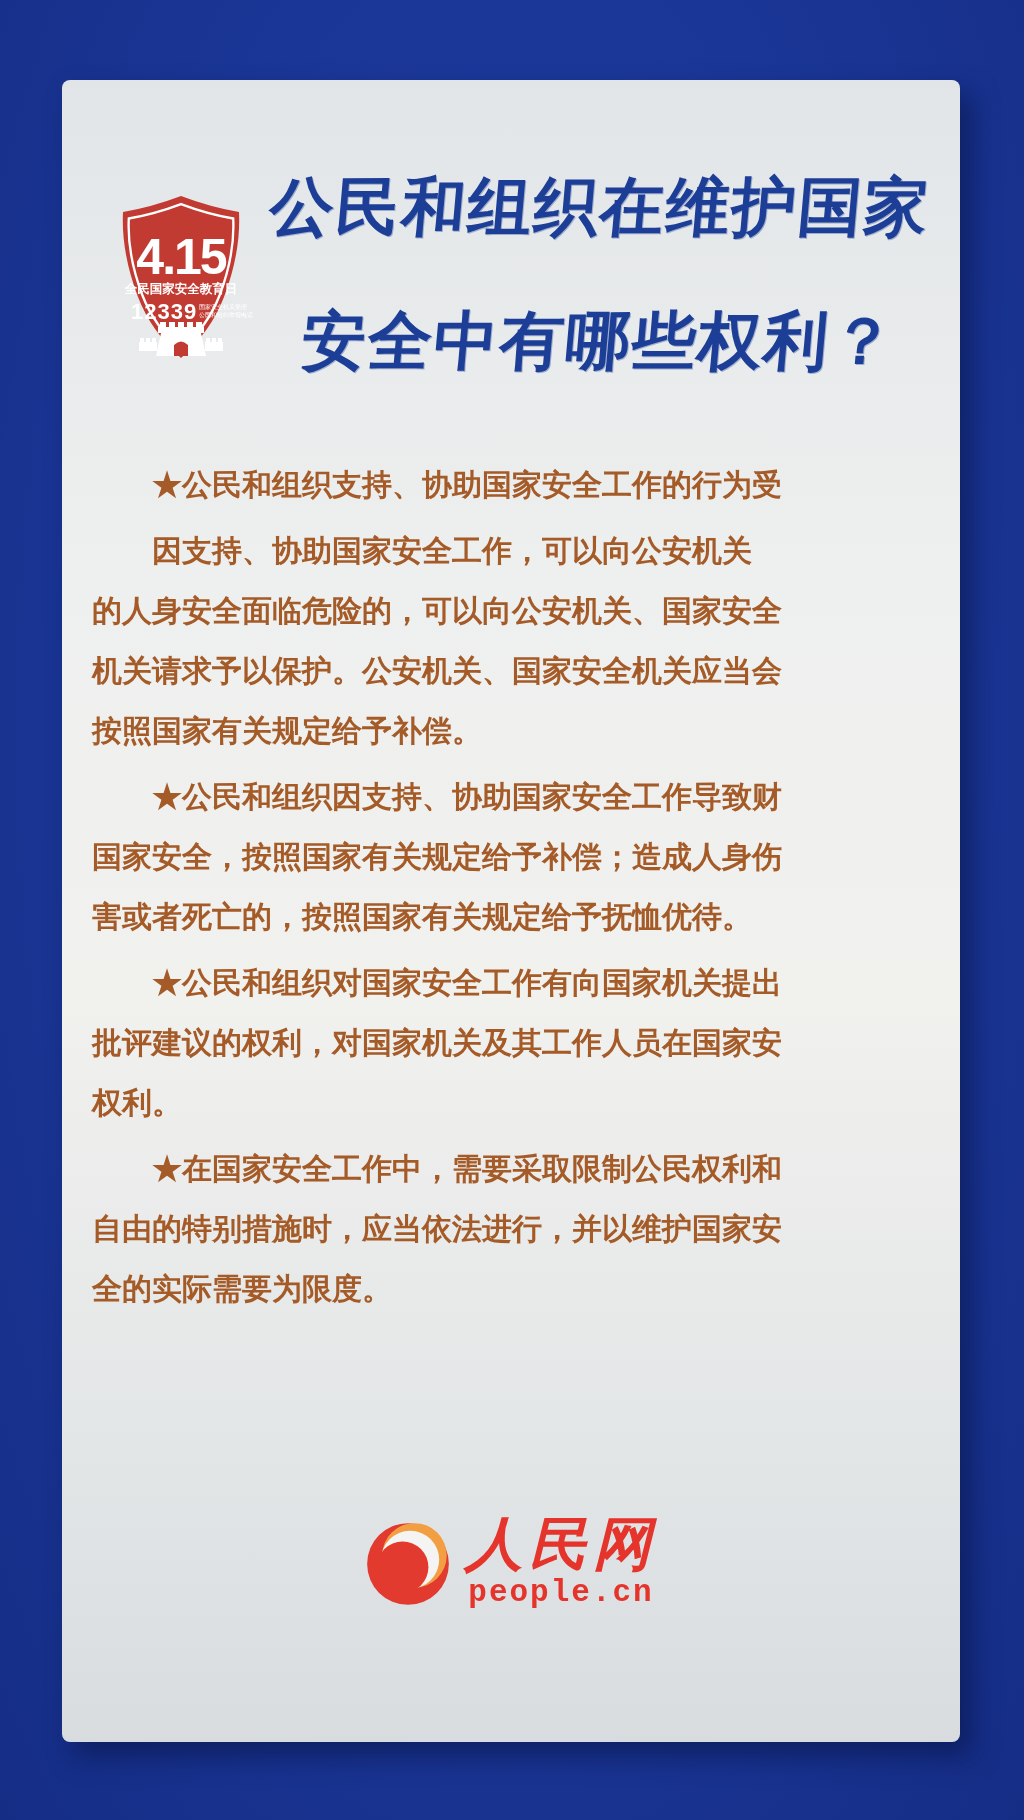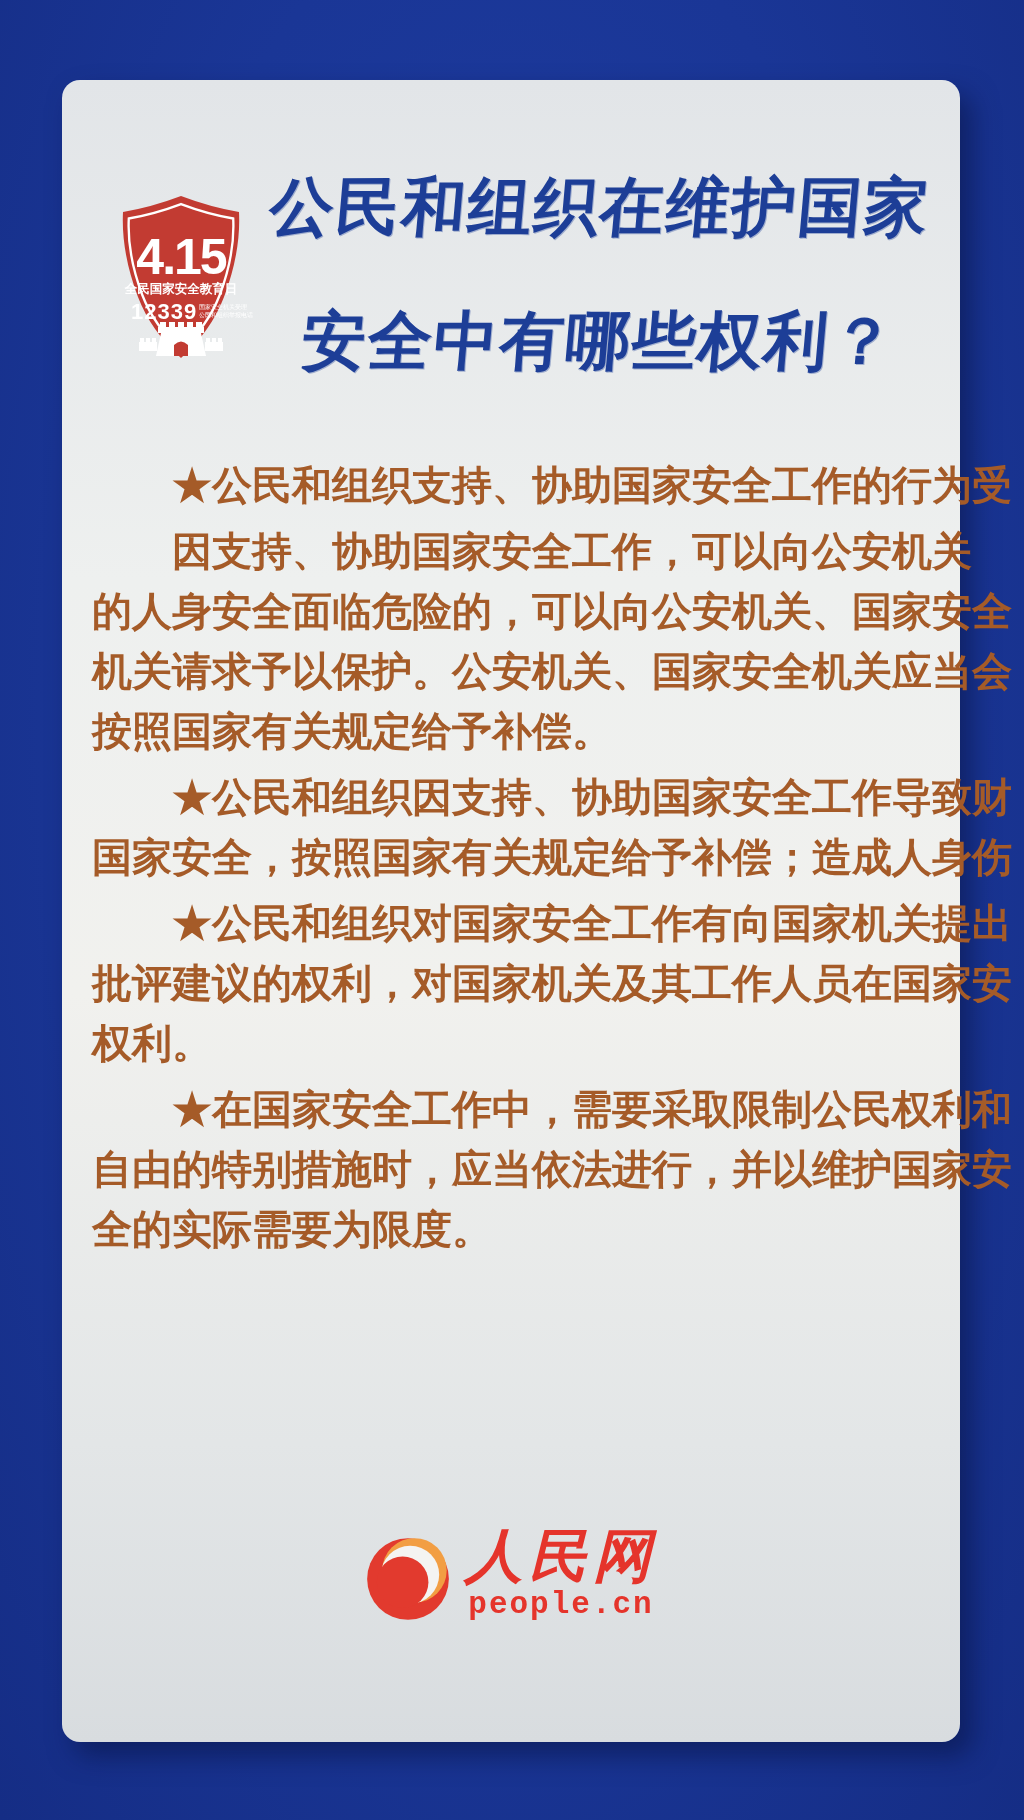--- a/index.html
+++ b/index.html
@@ -4,46 +4,46 @@
 <style>
   html,body{margin:0;padding:0;background:#0e2466;}
   .page{
     position:relative;width:1024px;height:1820px;overflow:hidden;
     background:#1a3696;
     background-image:radial-gradient(ellipse at 50% 40%, #1e3da3 0%, #1a3696 55%, #152d85 100%);
     font-family:"Liberation Sans", sans-serif;
   }
   .card{
     position:absolute;left:62px;top:80px;width:898px;height:1662px;
-    border-radius:18px;
+    border-radius:8px;
     background:linear-gradient(180deg,#e2e5e8 0%,#eef0ef 30%,#f1f1ee 55%,#e3e6e7 82%,#d8dcdf 100%);
     box-shadow:12px 14px 26px rgba(5,15,60,0.5);
   }
   
   .badge{position:absolute;left:47px;top:112px;width:144px;height:172px;}
   
   .title-line{
     position:absolute;white-space:nowrap;
     color:#1d3e97;font-weight:bold;font-size:64px;letter-spacing:2px;
     transform:skewX(-5deg);
     text-shadow:1px 1px 0 rgba(29,62,151,0.35);
   }
   .title-line1{left:208px;top:84px;}
   .title-line2{left:240px;top:218px;}
   
   .body-text{
     position:absolute;left:30px;top:369px;width:848px;
-    color:#a55b28;font-weight:bold;font-size:40px;line-height:60px;
+    color:#a55b28;font-weight:bold;font-size:30px;line-height:60px;
   }
   .body-text p{margin:0 0 6px 0;}
   .body-text .tline{white-space:pre;}
   
   .footer{
     position:absolute;left:0;bottom:120px;width:898px;height:120px;
-    display:flex;justify-content:center;align-items:flex-end;gap:14px;
+    display:flex;justify-content:center;align-items:center;gap:14px;
   }
   .logo-mark{width:86px;height:86px;margin-top:4px;}
   .logo-text{display:flex;flex-direction:column;align-items:center;}
   .logo-cn{
     color:#e5342b;font-weight:bold;font-size:58px;letter-spacing:6px;line-height:62px;
     font-family:"Liberation Serif", serif;font-style:italic;
   }
   .logo-en{
     color:#e5342b;font-weight:bold;font-size:31px;letter-spacing:2px;line-height:34px;font-family:Liberation Mono, monospace;
   }
@@ -98,20 +98,21 @@
         </p>
         <div class="tline">　　因支持、协助国家安全工作，可以向公安机关</div>
         <div class="tline">的人身安全面临危险的，可以向公安机关、国家安全</div>
         <div class="tline">机关请求予以保护。公安机关、国家安全机关应当会</div>
         <div class="tline">按照国家有关规定给予补偿。</div>
       <p></p>
       <p>
         </p>
         <div class="tline">　　★公民和组织因支持、协助国家安全工作导致财</div>
         <div class="tline">国家安全，按照国家有关规定给予补偿；造成人身伤</div>
+        <div class="tline">害或者死亡的，按照国家有关规定给予抚恤优待。</div>
       <p></p>
       <p>
         </p>
         <div class="tline">　　★公民和组织对国家安全工作有向国家机关提出</div>
         <div class="tline">批评建议的权利，对国家机关及其工作人员在国家安</div>
         <div class="tline">权利。</div>
       <p></p>
       <p>
         </p>
         <div class="tline">　　★在国家安全工作中，需要采取限制公民权利和</div>

